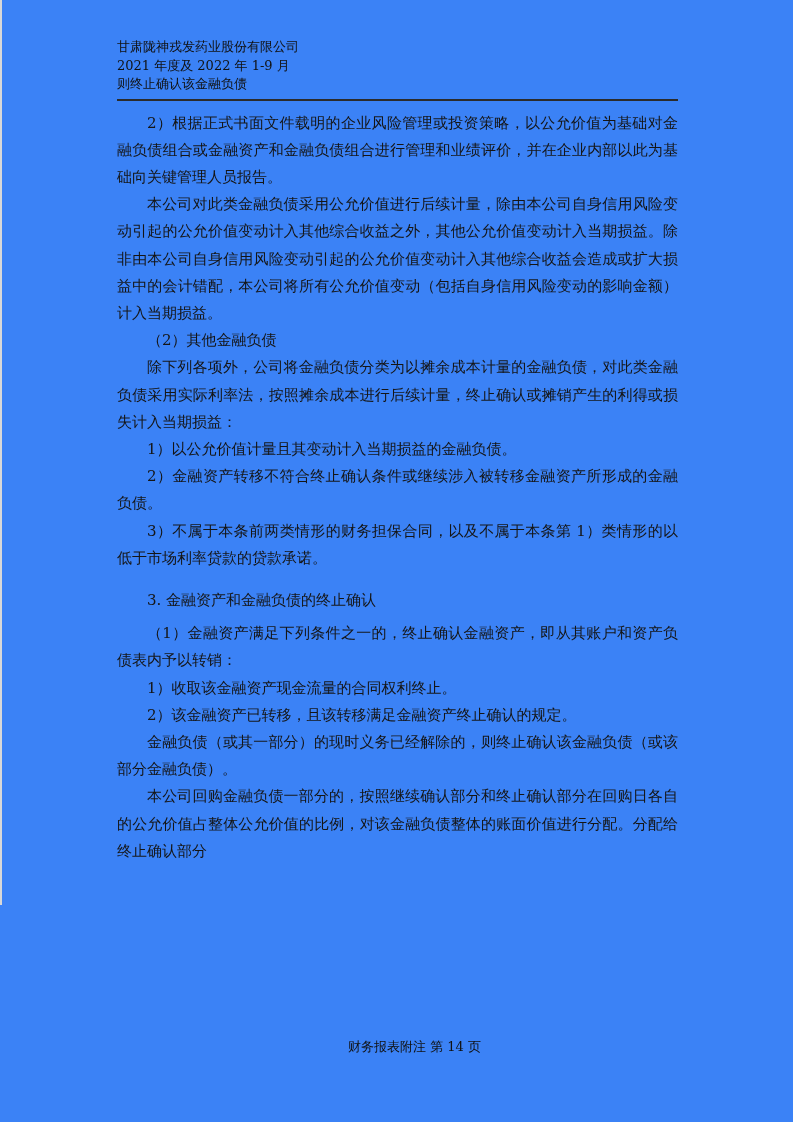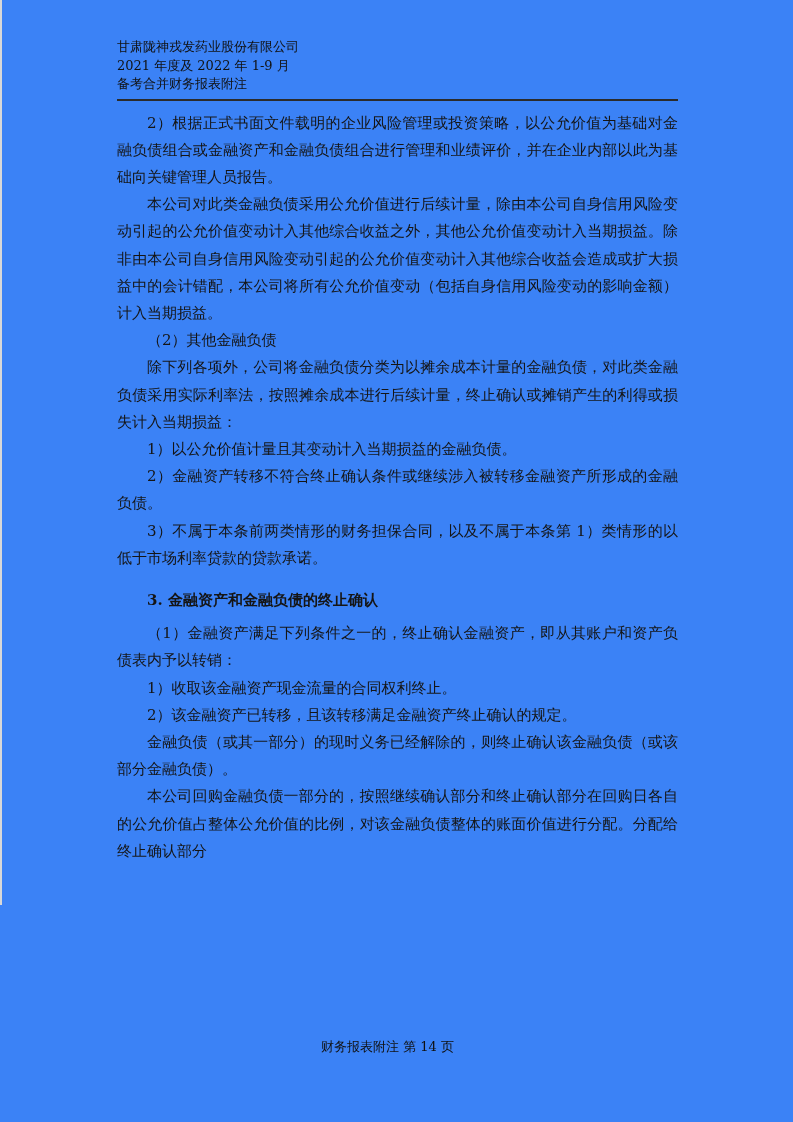--- a/index.html
+++ b/index.html
@@ -49,45 +49,45 @@
     padding-top: 9px;
     font-size: 15px;
     line-height: 27.2px;
     text-align: justify;
   }
   .doc-body p {
     margin: 0;
     text-indent: 2em;
   }
   .doc-body p.heading {
-    font-weight: bold;
+    font-weight: normal;
     margin-top: 15px;
     margin-bottom: 6px;
   }
   .doc-footer {
     position: absolute;
-    left: 107px;
+    left: 134px;
     top: 1038px;
     width: 561px;
     text-align: center;
     font-size: 13px;
     color: #111;
   }
 </style>
 </head>
 <body>
 
 <div class="page">
   <div class="page-edge-left"></div>
 
   <div class="content">
     <div class="doc-header">
       <div>甘肃陇神戎发药业股份有限公司</div>
       <div>2021 年度及 2022 年 1-9 月</div>
-      <div>备考合并财务报表附注</div>
+      <div>则终止确认该金融负债</div>
     </div>
     <hr class="header-rule">
 
     <div class="doc-body">
 
     <p class="para">2）根据正式书面文件载明的企业风险管理或投资策略，以公允价值为基础对金融负债组合或金融资产和金融负债组合进行管理和业绩评价，并在企业内部以此为基础向关键管理人员报告。</p>
         <p class="para">本公司对此类金融负债采用公允价值进行后续计量，除由本公司自身信用风险变动引起的公允价值变动计入其他综合收益之外，其他公允价值变动计入当期损益。除非由本公司自身信用风险变动引起的公允价值变动计入其他综合收益会造成或扩大损益中的会计错配，本公司将所有公允价值变动（包括自身信用风险变动的影响金额）计入当期损益。</p>
         <p class="para">（2）其他金融负债</p>
         <p class="para">除下列各项外，公司将金融负债分类为以摊余成本计量的金融负债，对此类金融负债采用实际利率法，按照摊余成本进行后续计量，终止确认或摊销产生的利得或损失计入当期损益：</p>
         <p class="para">1）以公允价值计量且其变动计入当期损益的金融负债。</p>

